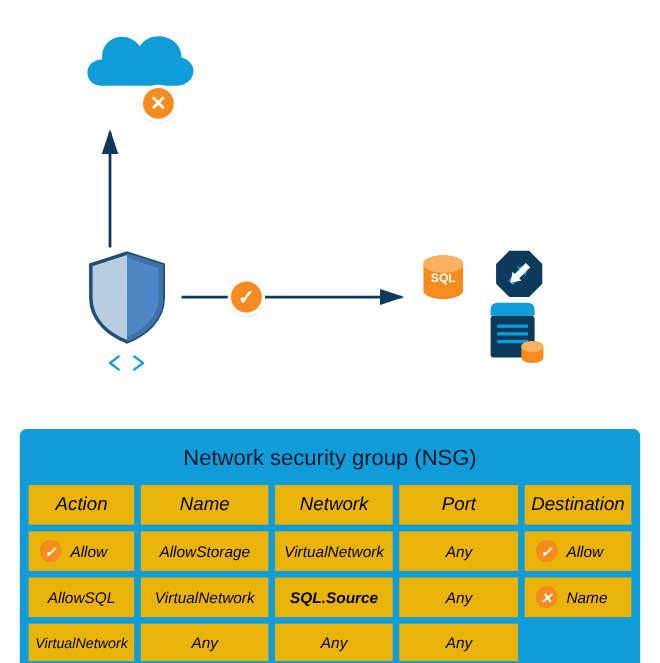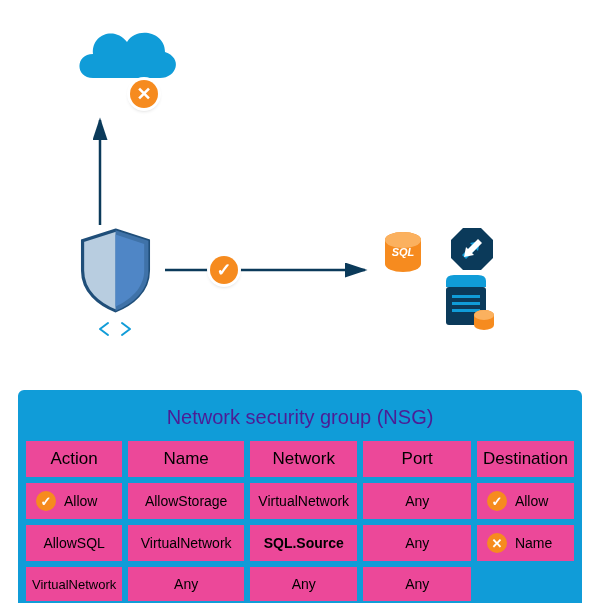--- a/index.html
+++ b/index.html
@@ -30,52 +30,53 @@
   }
   .deny-badge { background: #F68B1F; }
   .allow-badge { background: #F68B1F; }
 
   
   .shield-wrap { left: 55px; top: 228px; width: 120px; text-align: center; }
   .shield-svg { width: 75px; height: 85px; }
   .diamond-arrows { color: #109CD8; font-size: 18px; margin-top: 4px; }
 
   
-  .right-icons { left: 370px; top: 220px; width: 140px; height: 110px; font-style: italic; }
+  .right-icons { left: 370px; top: 220px; width: 140px; height: 110px; }
   .sql-cyl { position: absolute; left: 10px; top: 10px; }
   .net-oct { position: absolute; left: 78px; top: 5px; }
   .srv-blob { position: absolute; left: 68px; top: 55px; }
 
   
   .nsg {
     position: absolute;
     left: 18px; top: 390px;
     width: 564px;
     background: #109CD8;
     border: 2px solid #109CD8;
     border-radius: 6px;
     padding: 6px 6px 8px 6px;
   }
   .nsg-title {
-    color: #4c1d95; text-align: center;
+    color: #0f172a; text-align: center;
     font-size: 20px; font-weight: 400;
     padding: 8px 0 12px 0;
   }
   .nsg-grid {
     display: grid;
     grid-template-columns: 1.1fr 1.4fr 1.3fr 1.3fr 0.9fr;
     gap: 6px;
   }
   .nsg-head, .nsg-cell {
-    background: #ec4899;
+    background: #eab308;
     padding: 8px 6px;
     font-size: 14px;
     text-align: center;
     display: flex; align-items: center; justify-content: center;
     min-height: 34px;
+    font-style: italic;
   }
   .nsg-head { font-size: 17px; font-weight: 400; }
   .nsg-cell.action { justify-content: flex-start; padding-left: 10px; gap: 8px; }
   .nsg-cell .mini-badge {
     width: 20px; height: 20px; border-radius: 50%;
     background: #F68B1F; color: #fff;
     display: inline-flex; align-items: center; justify-content: center;
     font-size: 13px; font-weight: bold;
   }
   .bold { font-weight: 700; }

